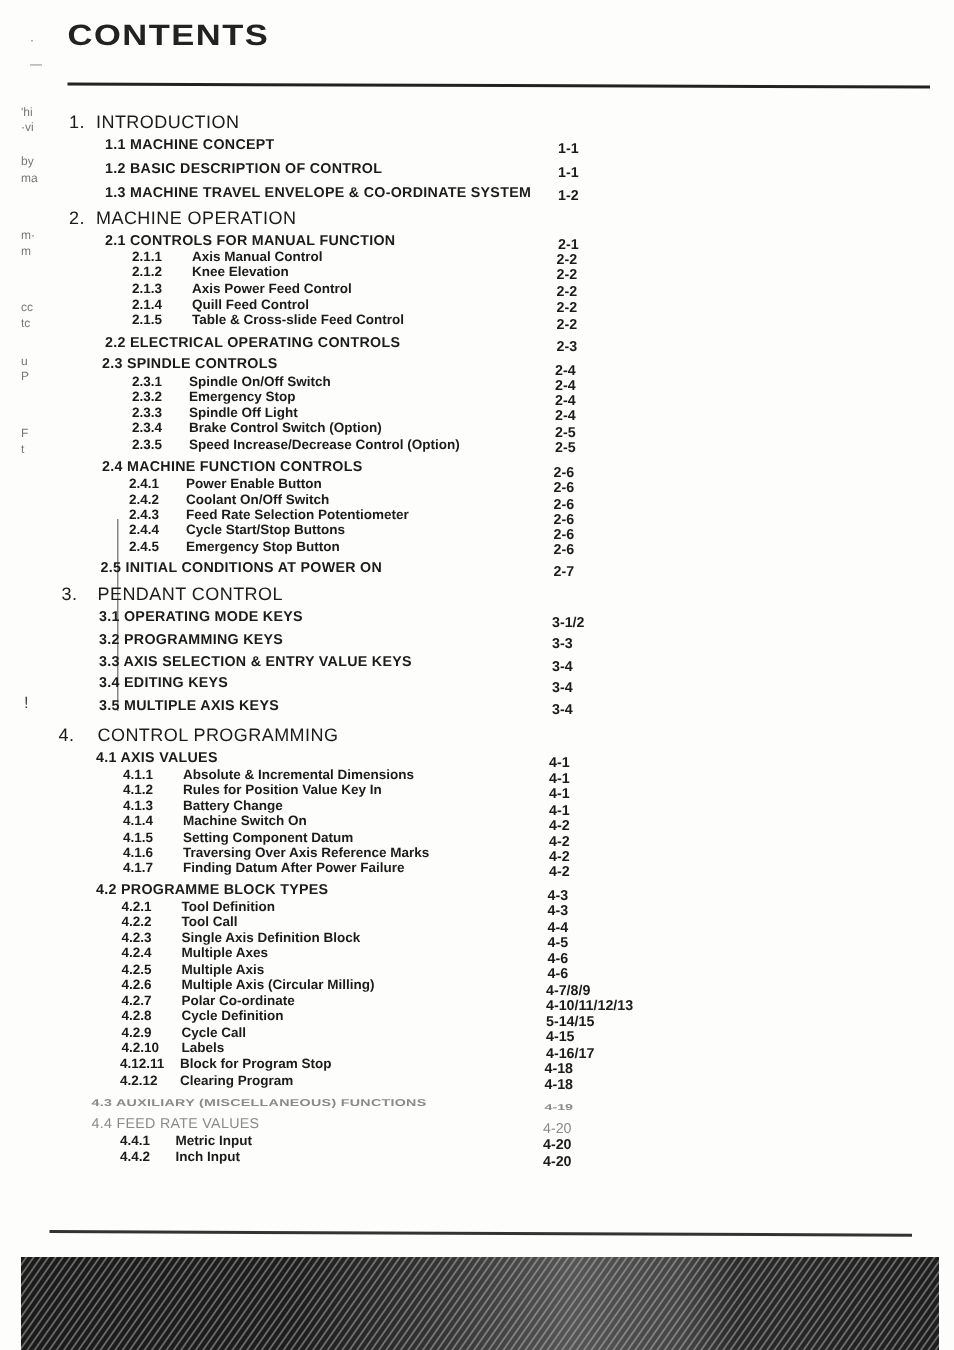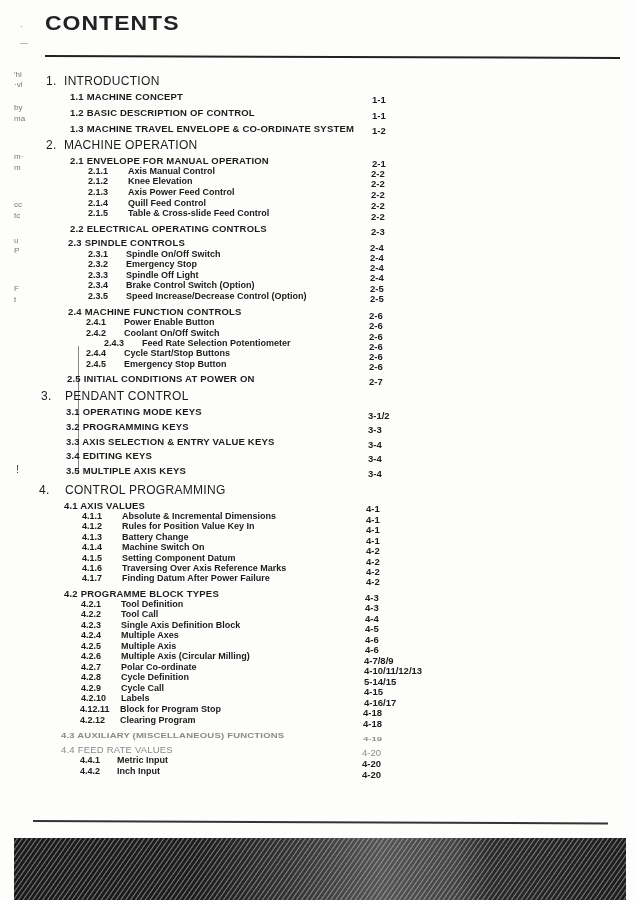--- a/index.html
+++ b/index.html
@@ -59,21 +59,21 @@
   <div class="row sec" style="left:46px;top:74px;"><span class="num" style="width:18px">1.</span><span>INTRODUCTION</span></div>
   <div class="row sub" style="left:70px;top:91px;"><span>1.1</span> <span>MACHINE CONCEPT</span></div>
   <div class="page" style="left:372px;top:94px;">1-1</div>
   <div class="row sub" style="left:70px;top:107px;"><span>1.2</span> <span>BASIC DESCRIPTION OF CONTROL</span></div>
   <div class="page" style="left:372px;top:110px;">1-1</div>
   <div class="row sub" style="left:70px;top:123px;"><span>1.3</span> <span>MACHINE TRAVEL ENVELOPE &amp; CO-ORDINATE SYSTEM</span></div>
   <div class="page" style="left:372px;top:125px;">1-2</div>
 
   <div class="row sec" style="left:46px;top:138px;"><span class="num" style="width:18px">2.</span><span>MACHINE OPERATION</span></div>
 
-  <div class="row sub" style="left:70px;top:155px;"><span>2.1</span> <span>ENVELOPE FOR MANUAL OPERATION</span></div>
+  <div class="row sub" style="left:70px;top:155px;"><span>2.1</span> <span>CONTROLS FOR MANUAL FUNCTION</span></div>
   <div class="page" style="left:372px;top:158px;">2-1</div>
 
   <div class="row subsub" style="left:88px;top:166px;"><span class="num" style="width:40px">2.1.1</span><span>Axis Manual Control</span></div>
   <div class="page" style="left:371px;top:168px;">2-2</div>
   <div class="row subsub" style="left:88px;top:176px;"><span class="num" style="width:40px">2.1.2</span><span>Knee Elevation</span></div>
   <div class="page" style="left:371px;top:178px;">2-2</div>
   <div class="row subsub" style="left:88px;top:187px;"><span class="num" style="width:40px">2.1.3</span><span>Axis Power Feed Control</span></div>
   <div class="page" style="left:371px;top:189px;">2-2</div>
   <div class="row subsub" style="left:88px;top:198px;"><span class="num" style="width:40px">2.1.4</span><span>Quill Feed Control</span></div>
   <div class="page" style="left:371px;top:200px;">2-2</div>
@@ -95,21 +95,21 @@
   <div class="page" style="left:370px;top:283px;">2-5</div>
   <div class="row subsub" style="left:88px;top:291px;"><span class="num" style="width:38px">2.3.5</span><span>Speed Increase/Decrease Control (Option)</span></div>
   <div class="page" style="left:370px;top:293px;">2-5</div>
 
   <div class="row sub" style="left:68px;top:306px;"><span>2.4</span> <span>MACHINE FUNCTION CONTROLS</span></div>
   <div class="page" style="left:369px;top:310px;">2-6</div>
   <div class="row subsub" style="left:86px;top:317px;"><span class="num" style="width:38px">2.4.1</span><span>Power Enable Button</span></div>
   <div class="page" style="left:369px;top:320px;">2-6</div>
   <div class="row subsub" style="left:86px;top:328px;"><span class="num" style="width:38px">2.4.2</span><span>Coolant On/Off Switch</span></div>
   <div class="page" style="left:369px;top:331px;">2-6</div>
-  <div class="row subsub" style="left:104px;top:338px;"><span class="num" style="width:38px">2.4.3</span><span>Feed Rate Selection Potentiometer</span></div>
+  <div class="row subsub" style="left:86px;top:338px;"><span class="num" style="width:38px">2.4.3</span><span>Feed Rate Selection Potentiometer</span></div>
   <div class="page" style="left:369px;top:341px;">2-6</div>
   <div class="row subsub" style="left:86px;top:348px;"><span class="num" style="width:38px">2.4.4</span><span>Cycle Start/Stop Buttons</span></div>
   <div class="page" style="left:369px;top:351px;">2-6</div>
   <div class="row subsub" style="left:86px;top:359px;"><span class="num" style="width:38px">2.4.5</span><span>Emergency Stop Button</span></div>
   <div class="page" style="left:369px;top:361px;">2-6</div>
 
   <div class="row sub" style="left:67px;top:373px;"><span>2.5</span> <span>INITIAL CONDITIONS AT POWER ON</span></div>
   <div class="page" style="left:369px;top:376px;">2-7</div>
 
   <div class="row sec" style="left:41px;top:389px;"><span class="num" style="width:24px">3.</span><span>PENDANT CONTROL</span></div>

